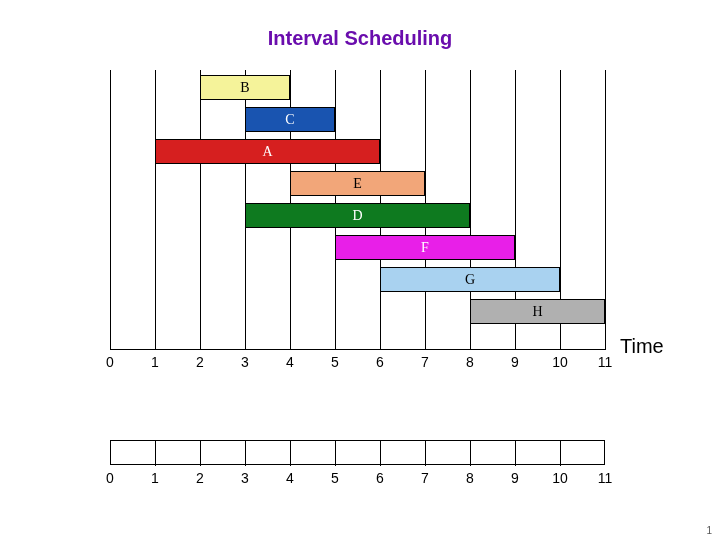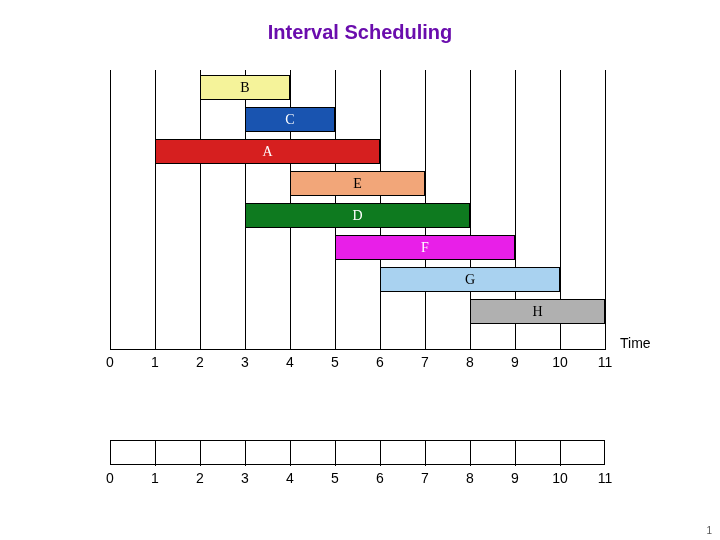--- a/index.html
+++ b/index.html
@@ -9,21 +9,21 @@
     background: #ffffff;
     width: 720px;
     height: 540px;
     position: relative;
   }
   .title {
     text-align: center;
     color: #6a0dad;
     font-size: 20px;
     font-weight: bold;
-    padding-top: 21px;
+    padding-top: 27px;
   }
   .chart-area {
     position: absolute;
     left: 110px;
     top: 70px;
     width: 495px;
     height: 290px;
   }
   .gridline {
     position: absolute;
@@ -55,21 +55,21 @@
     height: 25px;
     border: 1px solid #000;
     box-sizing: border-box;
     text-align: center;
     line-height: 23px;
     font-size: 14px;
     font-family: "Comic Sans MS", cursive;
   }
   .axis-label {
     position: absolute;
-    font-size: 14px;
+    font-size: 20px;
     font-family: Arial, sans-serif;
   }
   .lower-area {
     position: absolute;
     left: 110px;
     top: 440px;
     width: 495px;
     height: 60px;
   }
   .lower-strip {

